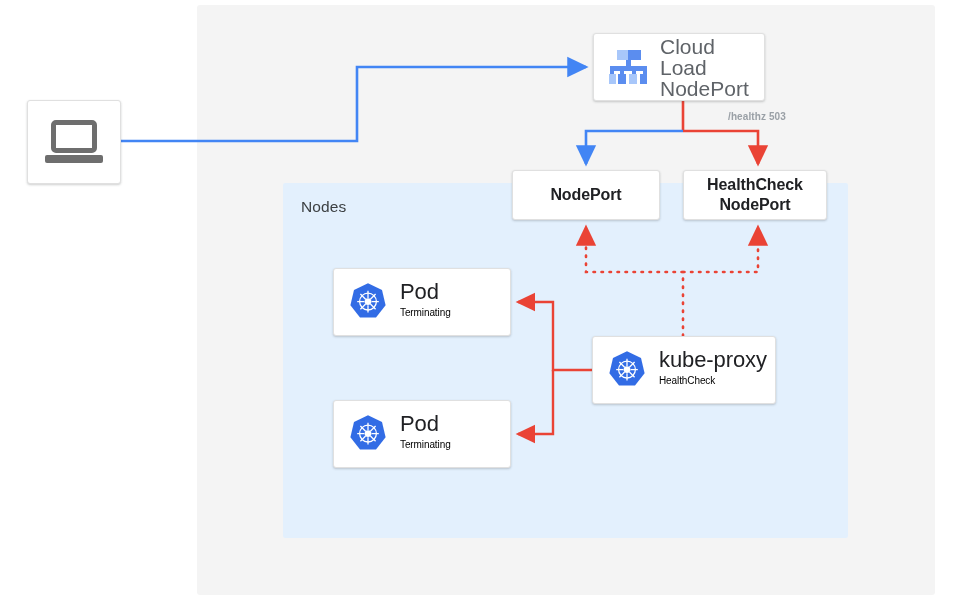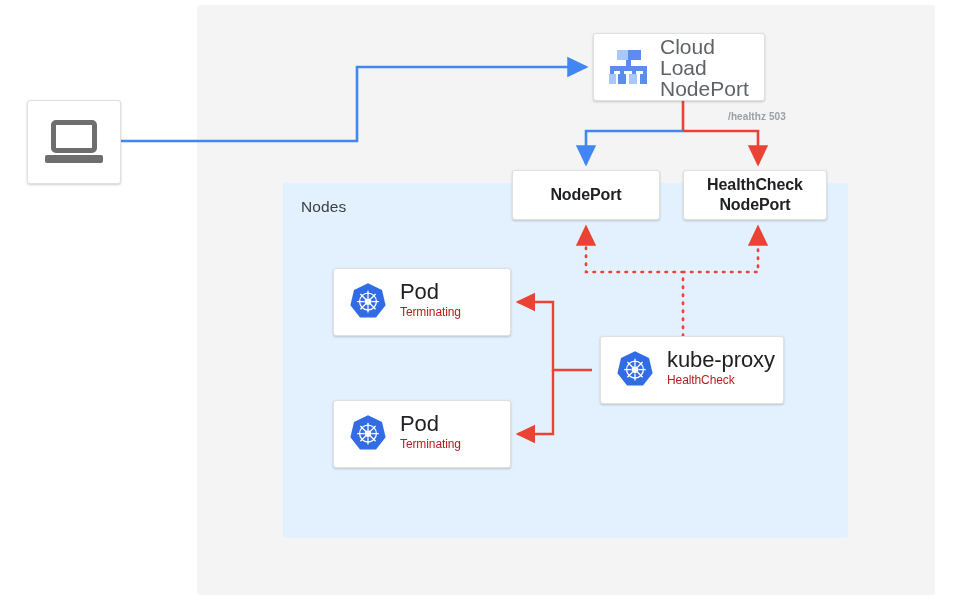--- a/index.html
+++ b/index.html
@@ -130,33 +130,33 @@
     font-size: 16px;
     font-weight: bold;
     color: #202124;
     text-align: center;
     line-height: 20px;
     letter-spacing: -.1px;
   }
   
   .pod-card-1 { left: 333px; top: 268px; width: 178px; height: 68px; }
   .pod-card-2 { left: 333px; top: 400px; width: 178px; height: 68px; }
-  .kproxy-card { left: 592px; top: 336px; width: 184px; height: 68px; margin-left: 8px; }
+  .kproxy-card { left: 592px; top: 336px; width: 184px; height: 68px; }
   .k8s-wrap { flex: none; width: 52px; display: flex; justify-content: center; margin-left: 8px; }
   .k8s-logo { width: 40px; height: 40px; display: block; }
   .card-text { margin-left: 6px; }
   .card-title {
     font-size: 22px;
     color: #202124;
     line-height: 21px;
     letter-spacing: -.1px;
   }
   .card-sub {
-    font-size: 12px;
-    color: #b91c1c;
+    font-size: 10px;
+    color: #000000;
     line-height: 21px;
     letter-spacing: -.1px;
   }
   
   .healthz-label {
     position: absolute;
     left: 728px;
     top: 111px;
     font-size: 10px;
     font-weight: bold;

